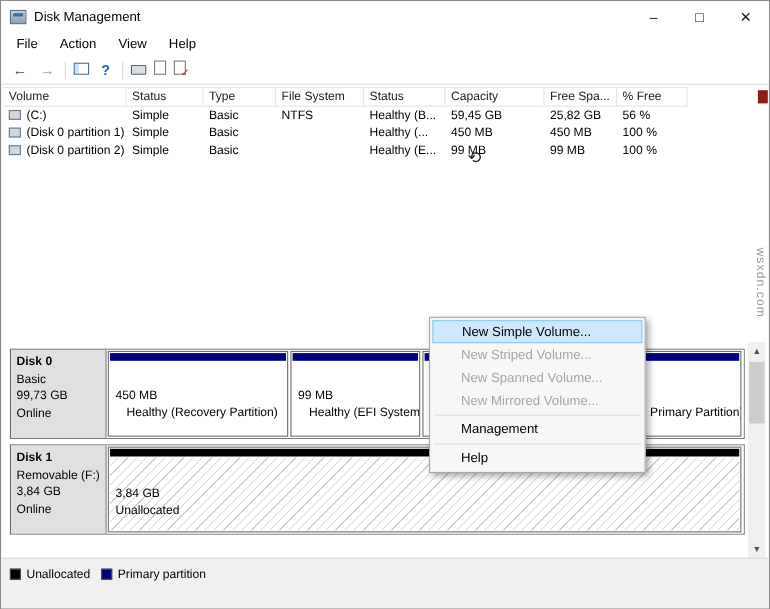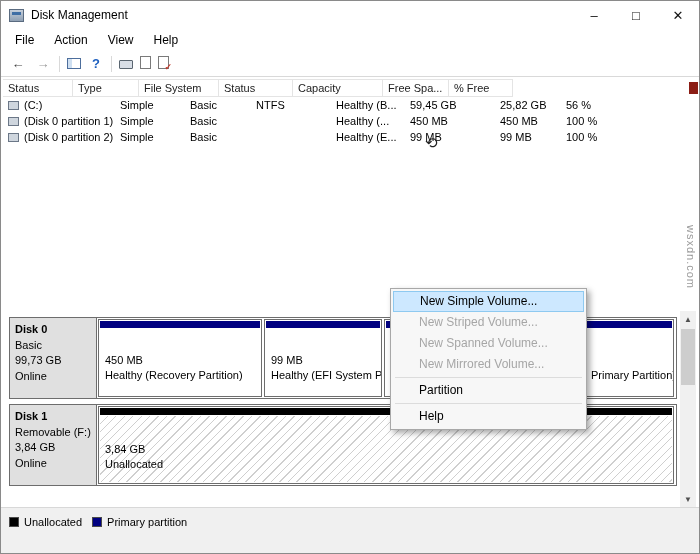--- a/index.html
+++ b/index.html
@@ -43,21 +43,21 @@
   .disk-panel { position:absolute; top:310px; left:2px; width:678px; height:196px; background:#fff; }
   .disk-row { position:absolute; left:6px; width:668px; height:82px; border:1px solid #6d6d6d; display:flex; background:#fff; }
   .disk-row.d0 { top:6px; } .disk-row.d1 { top:93px; }
   .disk-label { width:87px; background:#e0e0e0; border-right:1px solid #6d6d6d; padding:4px 5px; font-size:11px; line-height:1.42; overflow:hidden; }
   .disk-name { font-weight:bold; }
   .disk-track { flex:1; position:relative; background:#fff; }
   .partition { position:absolute; top:1px; height:78px; border:1px solid #6d6d6d; background:#fff; overflow:hidden; }
   .part1 { left:1px; width:164px; } .part2 { left:167px; width:118px; } .part3 { left:287px; width:290px; }
   .p-stripe { height:7px; background:#000080; margin:1px 1px 0 1px; }
   .p-size { position:absolute; left:6px; top:34px; font-size:11px; white-space:nowrap; }
-  .p-status { position:absolute; left:6px; top:49px; font-size:11px; white-space:nowrap; }
+  .p-status { position:absolute; left:16px; top:49px; font-size:11px; white-space:nowrap; }
   .part3 .p-status { left:206px; }
   .unalloc { position:absolute; left:1px; top:1px; width:576px; height:78px; border:1px solid #6d6d6d; background:#fff; }
   .u-stripe { height:7px; background:#000; margin:1px 1px 0 1px; }
   .u-body { position:absolute; left:1px; right:1px; top:9px; bottom:1px;
             background:repeating-linear-gradient(135deg,#ffffff 0 5px,#cfcfcf 5px 6px); }
   .u-size { position:absolute; left:6px; top:36px; font-size:11px; }
   .u-label { position:absolute; left:6px; top:51px; font-size:11px; }
 
   
   .scrollbar { position:absolute; top:310px; right:3px; width:16px; height:196px; background:#f0f0f0; }
@@ -112,20 +112,21 @@
     <span class="tb-sep"></span>
     <span><span class="tree-box"></span></span>
     <span class="help-glyph">?</span>
     <span class="tb-sep"></span>
     <span><span class="drive-box"></span></span>
     <span><span class="doc-box"></span></span>
     <span><span class="doc-box red-check"></span></span>
   </div>
 
   <div class="list-header">
+    <div class="hcell c0">Volume</div>
     <div class="hcell c1">Status</div>
     <div class="hcell c2">Type</div>
     <div class="hcell c3">File System</div>
     <div class="hcell c4">Status</div>
     <div class="hcell c5">Capacity</div>
     <div class="hcell c6">Free Spa...</div>
     <div class="hcell c7">% Free</div>
   </div>
 
   <div class="list-row r0">
@@ -225,20 +226,20 @@
       </span>
     </div>
   </div>
 
   <div class="ctx">
     <div class="ctx-item hl">New Simple Volume...</div>
     <div class="ctx-item dis">New Striped Volume...</div>
     <div class="ctx-item dis">New Spanned Volume...</div>
     <div class="ctx-item dis">New Mirrored Volume...</div>
     <div class="ctx-sep"></div>
-    <div class="ctx-item">Partition</div>
+    <div class="ctx-item">Management</div>
     <div class="ctx-sep"></div>
     <div class="ctx-item">Help</div>
   </div>
 
   <div class="watermark">wsxdn.com</div>
 
 </div>
 
 </body></html>

